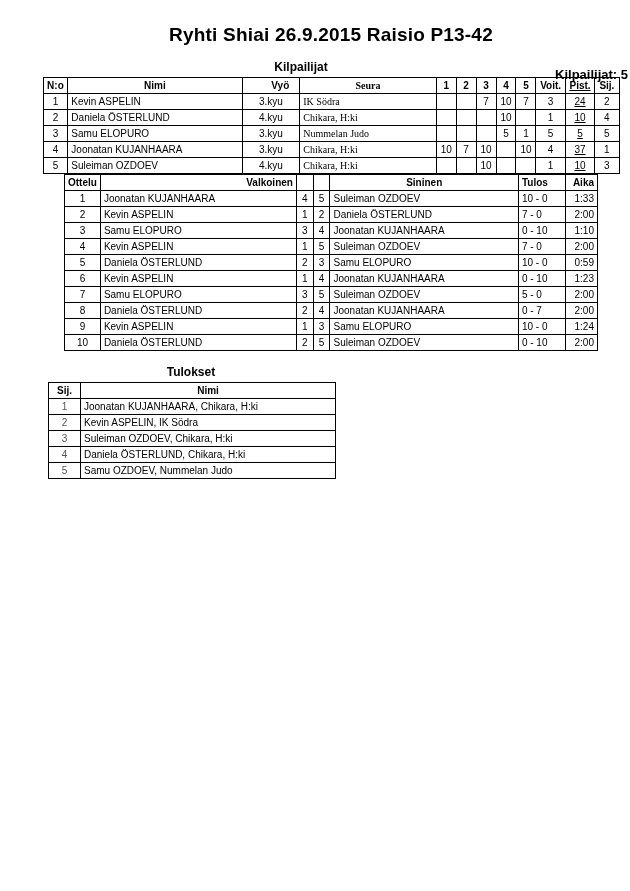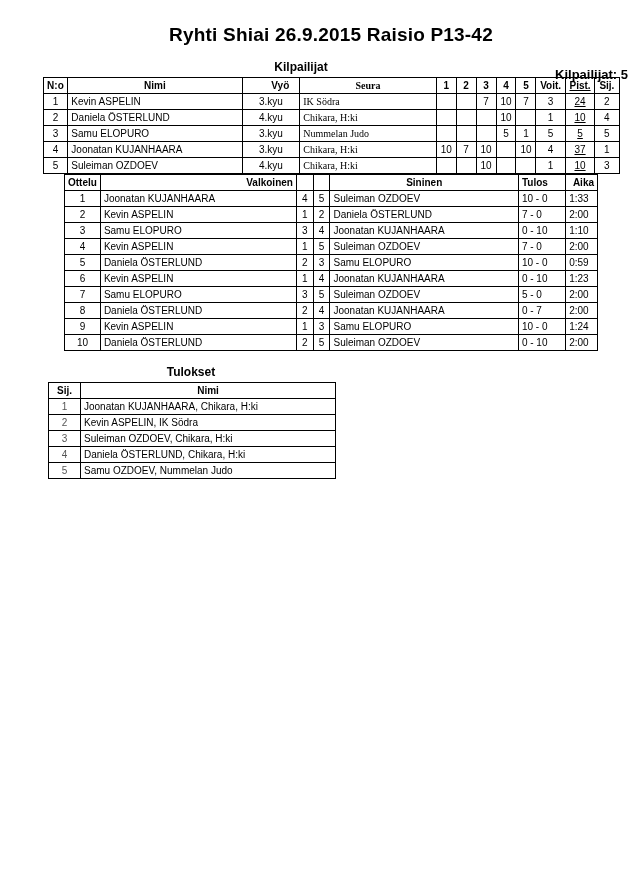--- a/index.html
+++ b/index.html
@@ -86,21 +86,21 @@
   #ottelut-table {
     width: 534px;
     margin: 0 auto;
   }
   #ottelut-table .o-num    { width: 28px; text-align: center; }
   #ottelut-table .o-white  { width: 200px; text-align: left; }
   #ottelut-table .o-wn     { width: 17px; text-align: center; }
   #ottelut-table .o-bn     { width: 17px; text-align: center; }
   #ottelut-table .o-blue   { width: 192px; text-align: left; }
   #ottelut-table .o-res    { width: 48px; text-align: left; }
-  #ottelut-table .o-time   { width: 32px; text-align: left; }
+  #ottelut-table .o-time   { width: 32px; text-align: right; }
   #ottelut-table thead .o-white { text-align: right; }
   #ottelut-table thead .o-blue  { text-align: center; }
   #ottelut-table thead .o-res   { }
   #ottelut-table thead .o-time  { text-align: right; }
   #ottelut-table thead .o-num   { text-align: center; }
 
   
   #tulokset-wrap {
     padding-left: 32px;
   }

